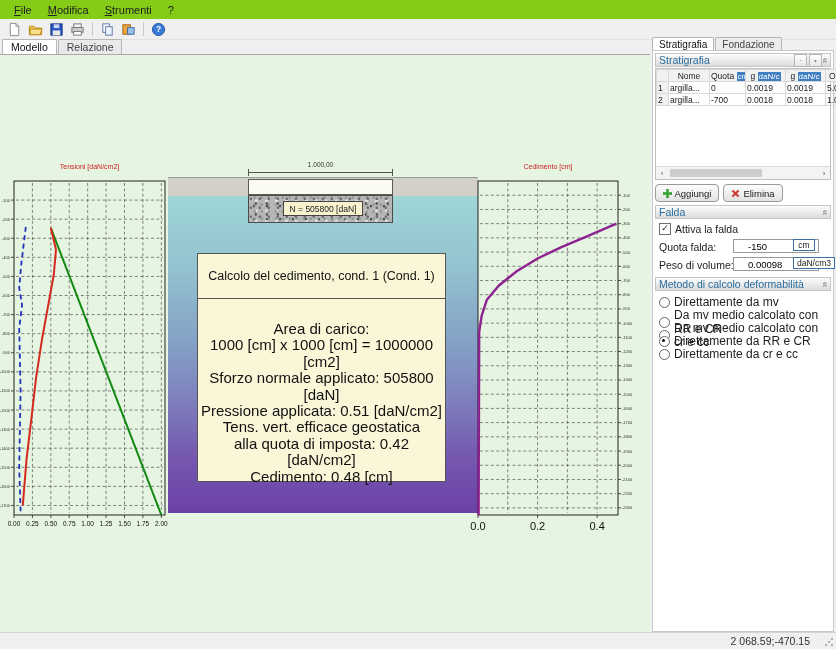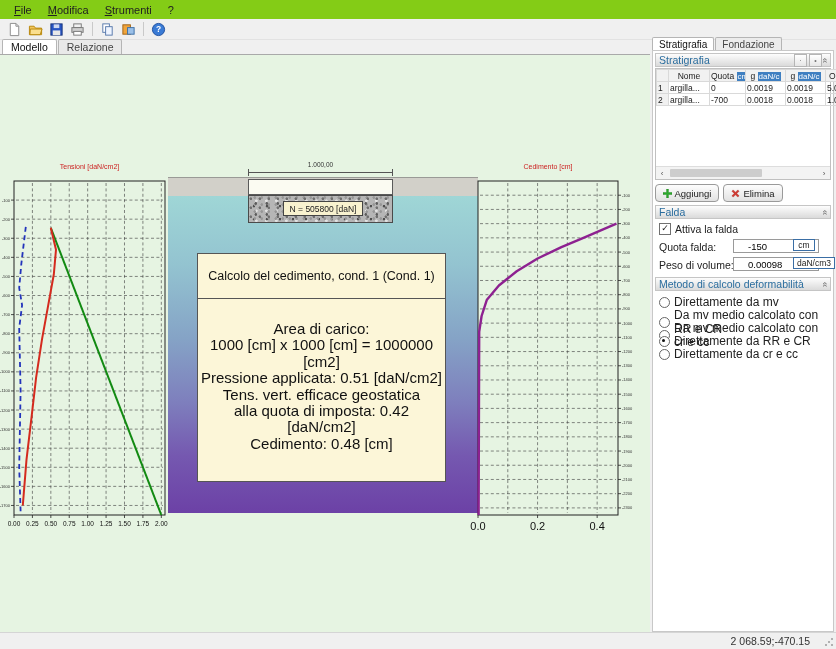--- a/index.html
+++ b/index.html
@@ -325,20 +325,21 @@
           <polyline points="616.5,168.6 603.1,174.3 585.2,182.1 561.4,192.1 537.6,203.5 516.7,216.3 498.9,230.5 486.9,244.7 481.6,261.0 479.2,276.7 478.6,460.0" fill="none" stroke="#8d2190" stroke-width="2.4" stroke-linejoin="round"></polyline>
         </g>
       </svg>
 
     <div id="info-box">
       <div id="info-title">Calcolo del cedimento, cond. 1 (Cond. 1)</div>
       <div id="info-lines">
 
       <div>Area di carico:</div>
           <div>1000 [cm] x 1000 [cm] = 1000000 [cm2]</div>
+          <div>Sforzo normale applicato: 505800 [daN]</div>
           <div>Pressione applicata: 0.51 [daN/cm2]</div>
           <div>Tens. vert. efficace geostatica</div>
           <div>alla quota di imposta: 0.42 [daN/cm2]</div>
           <div>Cedimento: 0.48 [cm]</div>
         </div>
     </div>
   </div>
 
   <div id="panel">
     <div class="ptabs">

